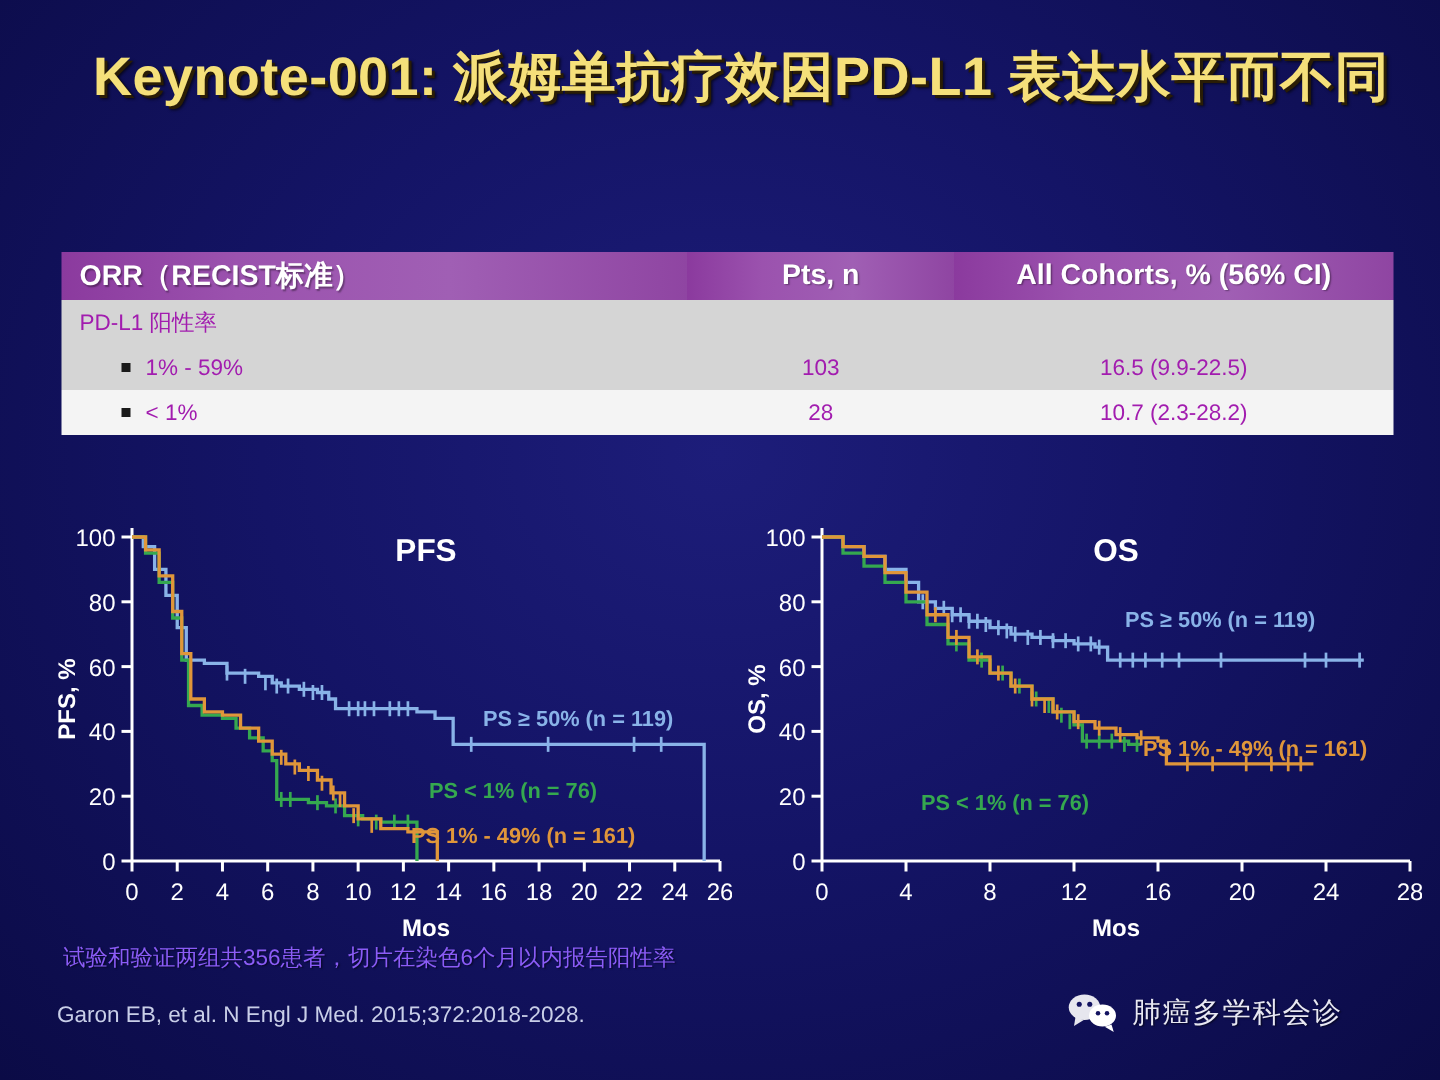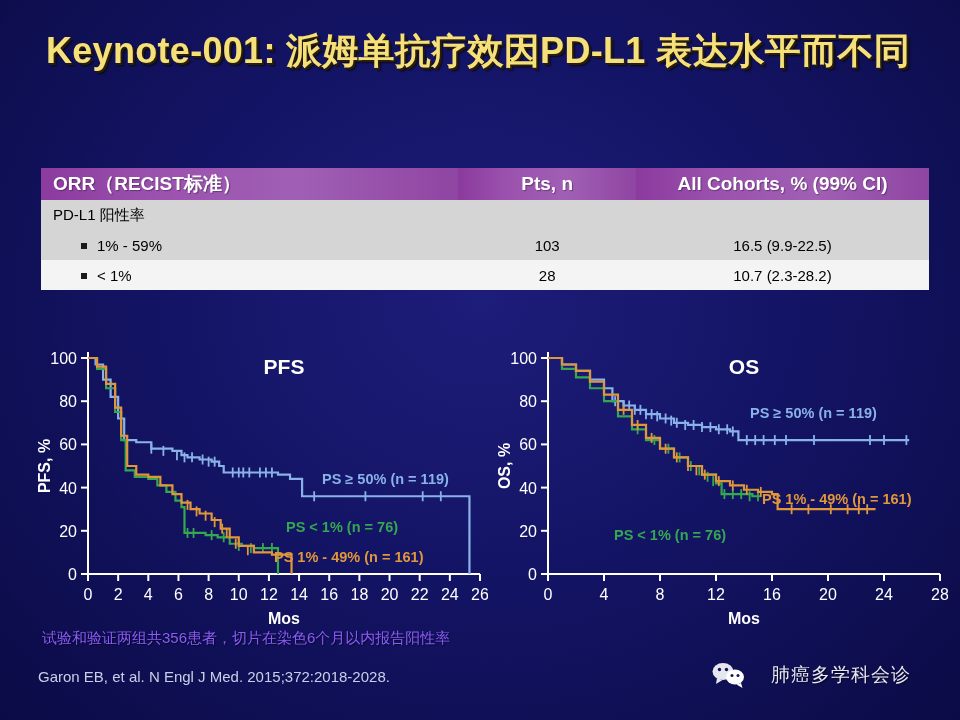--- a/index.html
+++ b/index.html
@@ -10,33 +10,34 @@
     background:radial-gradient(ellipse at 50% 42%, #1d1d7a 0%, #141466 45%, #0b0b46 100%);
     position:relative; overflow:hidden; color:#fff;
   }
   
   #title {
     position:absolute; left:46px; top:28px; width:880px;
     font-size:36px; font-weight:bold; line-height:1.28;
     color:#f5e07a;
     text-shadow:2px 2px 0 #2a1d05, 3px 3px 2px rgba(0,0,0,.65);
     letter-spacing:.3px;
+    text-align:right;
   }
   
   #table-wrap { position:absolute; left:41px; top:168px; width:888px; }
   table { width:100%; border-collapse:collapse; table-layout:fixed; }
   th,td { padding:0; }
   thead th {
     height:32px; color:#fff; font-size:19px; font-weight:bold;
     background:linear-gradient(to right,#8b3a9e 0%, #9b52ae 28%, #a05fb4 62%, #8f45a2 100%);
     text-shadow:1px 1px 1px rgba(0,0,0,.35);
   }
   thead th.c1 { text-align:left; padding-left:12px; }
   thead th.c2, thead th.c3 { }
-  tbody td { height:30px; color:#000000; font-size:15px; vertical-align:middle; }
+  tbody td { height:30px; color:#a21caf; font-size:15px; vertical-align:middle; }
   tbody tr.shade td { background:#d5d5d5; }
   tbody tr.light td { background:#f4f4f4; }
   td.c1 { text-align:left; padding-left:12px; }
   td.c1.indent { padding-left:40px; }
   td.c2, td.c3 { text-align:center; }
   .bullet {
     display:inline-block; width:6px; height:6px; background:#1a1a1a;
     margin-right:10px; vertical-align:2px;
   }
   
@@ -53,36 +54,36 @@
   .leg.orng  { fill:#e0963a; }
   
   #note {
     position:absolute; left:42px; top:629px; font-size:15px; color:#8b5cf6;
     text-shadow:1px 1px 1px rgba(0,0,0,.5);
   }
   #cite {
     position:absolute; left:38px; top:668px; font-size:15px; color:#c9cfe8;
   }
   
-  #badge { position:absolute; left:712px; top:662px; display:flex; align-items:center; gap:25px; }
+  #badge { position:absolute; left:712px; top:662px; display:flex; align-items:center; gap:9px; }
   #badge .txt { font-size:19px; color:#e8e8f2; letter-spacing:1px;
                 text-shadow:1px 1px 1px rgba(0,0,0,.5); }
 </style>
 </head>
 <body>
 
 <div id="title">Keynote-001: 派姆单抗疗效因PD-L1 表达水平而不同</div>
 
 <div id="table-wrap">
   <table>
     <thead>
       <tr>
         <th class="c1" style="width:47%">ORR（RECIST标准）</th>
         <th class="c2" style="width:20%">Pts, n</th>
-        <th class="c3" style="width:33%">All Cohorts, % (99% CI)</th>
+        <th class="c3" style="width:33%">All Cohorts, % (56% CI)</th>
       </tr>
     </thead>
     <tbody>
       <tr class="shade">
         <td class="c1">PD-L1 阳性率</td>
         <td class="c2"></td>
         <td class="c3"></td>
       </tr>
       <tr class="shade">
         <td class="c1 indent"><span class="bullet"></span><span>1% - 59%</span></td>

